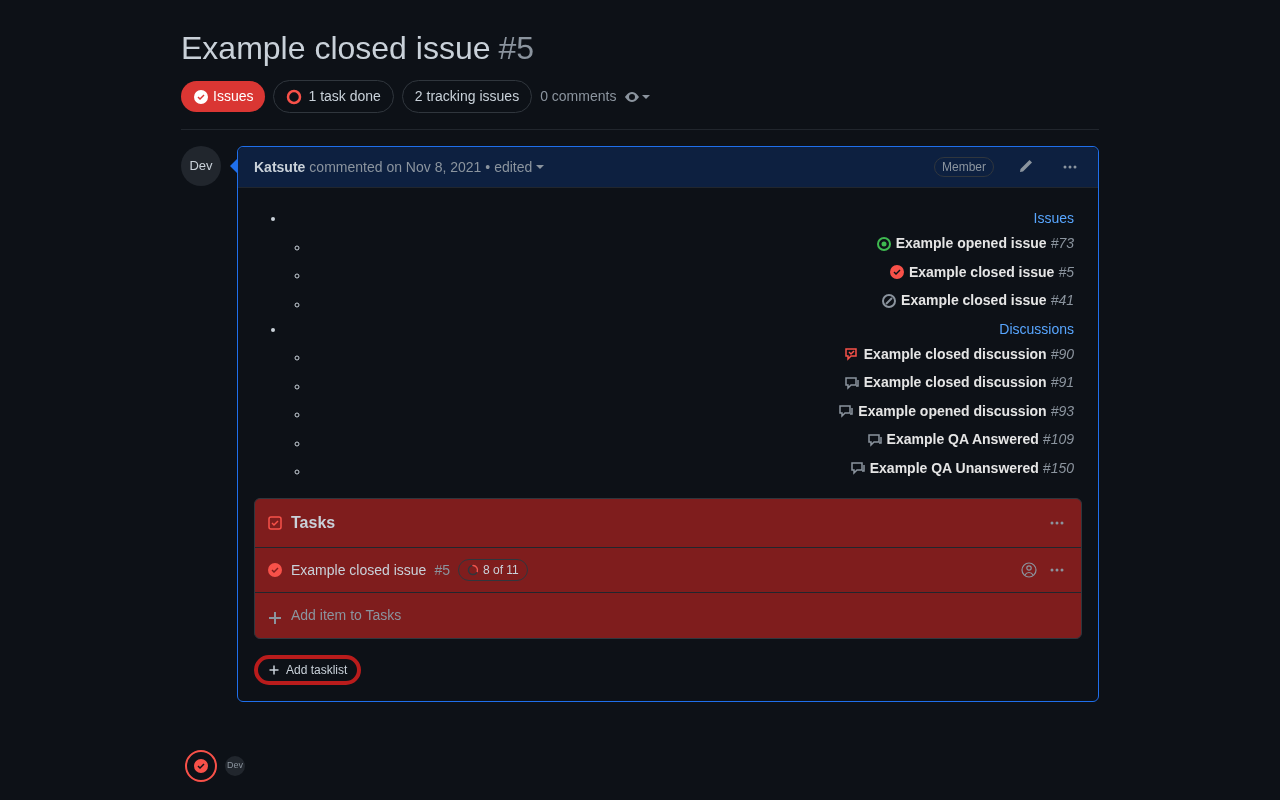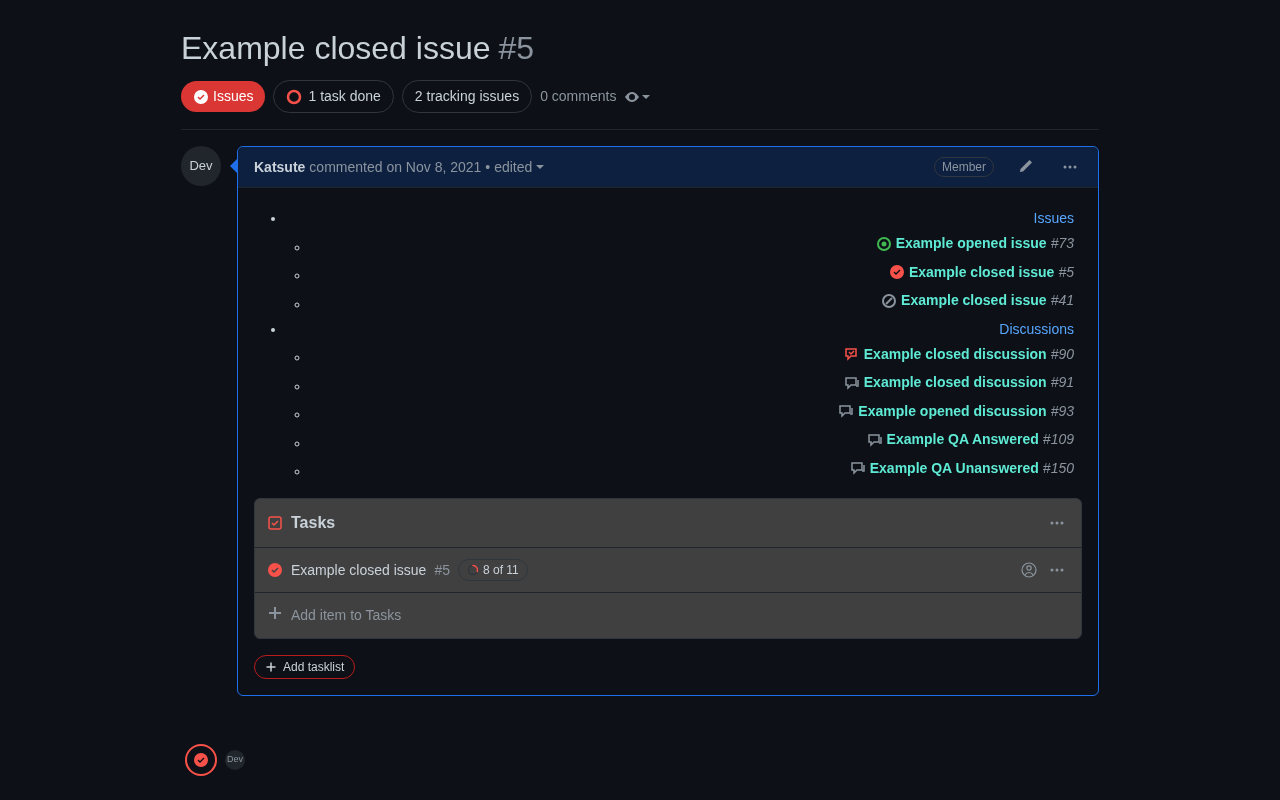--- a/index.html
+++ b/index.html
@@ -72,27 +72,27 @@
     }
     .icon-btn svg { width: 16px; height: 16px; }
     
     .comment-body { padding: 16px; }
     .md-list { list-style: disc; padding-left: 24px; }
     .md-list > li { margin: 4px 8px; text-align: right; }
     .md-list a { color: #58a6ff; text-decoration: none; }
     .md-sublist { list-style: circle; padding-left: 24px; }
     .md-sublist > li { margin: 4px 0; display: list-item; }
     .md-sublist .link-row { display: inline-flex; align-items: center; gap: 4px; }
-    .md-sublist .link-title { color: #5eead4; font-weight: 600; }
+    .md-sublist .link-title { color: #e5e5e5; font-weight: 600; }
     .md-sublist .link-ref { color: #8b949e; font-weight: 400; font-style: italic; }
     .md-sublist svg { width: 16px; height: 16px; flex-shrink: 0; }
     
     .tasks-card {
       border: 1px solid #30363d; border-radius: 6px;
-      margin-top: 16px; background: #404040;
+      margin-top: 16px; background: #7f1d1d;
     }
     .tasks-header {
       display: flex; align-items: center; justify-content: space-between;
       padding: 12px 12px; border-bottom: 1px solid #21262d;
     }
     .tasks-title-wrap { display: flex; align-items: center; gap: 8px; }
     .tasks-title { font-weight: 600; font-size: 16px; color: #c9d1d9; }
     .tasks-header svg { width: 16px; height: 16px; }
     .task-row {
       display: flex; align-items: center; justify-content: space-between;
@@ -102,26 +102,26 @@
     .task-title { color: #c9d1d9; }
     .task-ref { color: #8b949e; }
     .task-progress-chip {
       display: inline-flex; align-items: center; gap: 4px;
       border: 1px solid #30363d; padding: 1px 8px;
       border-radius: 999px; font-size: 12px; color: #c9d1d9;
     }
     .task-right { display: flex; align-items: center; gap: 8px; }
     .task-right svg { width: 16px; height: 16px; }
     .add-row {
-      display: flex; align-items: flex-start; gap: 8px;
+      display: flex; align-items: flex-end; gap: 8px;
       padding: 12px; color: #8b949e;
     }
     .add-tasklist-btn {
       display: inline-flex; align-items: center; gap: 6px;
-      border: 1px solid #b91c1c; color: #c9d1d9;
+      border: 4px solid #b91c1c; color: #c9d1d9;
       padding: 4px 10px; border-radius: 999px;
       font-size: 12px; background: none; margin-top: 16px; cursor: pointer;
     }
     .timeline-event {
       display: flex; align-items: center; gap: 8px;
       margin-top: 24px; position: relative; padding-top: 24px;
     }
     .event-marker {
       width: 32px; height: 32px; border-radius: 50%;
       background: #0d1117;

